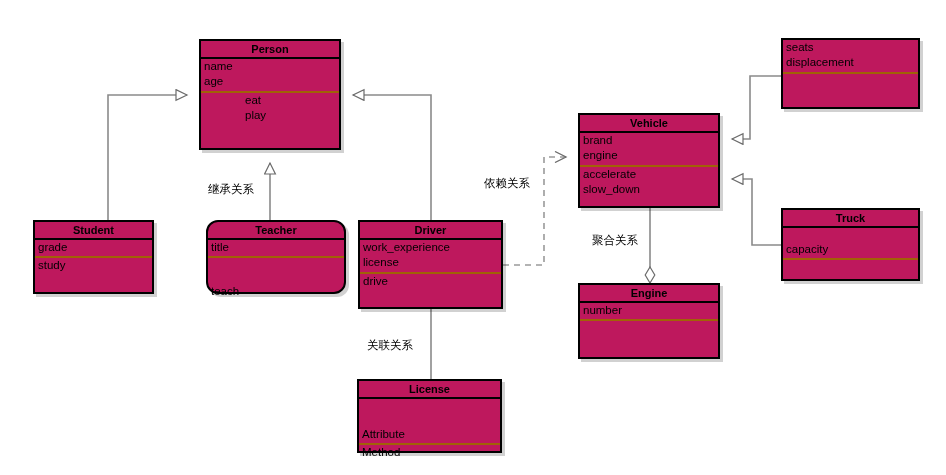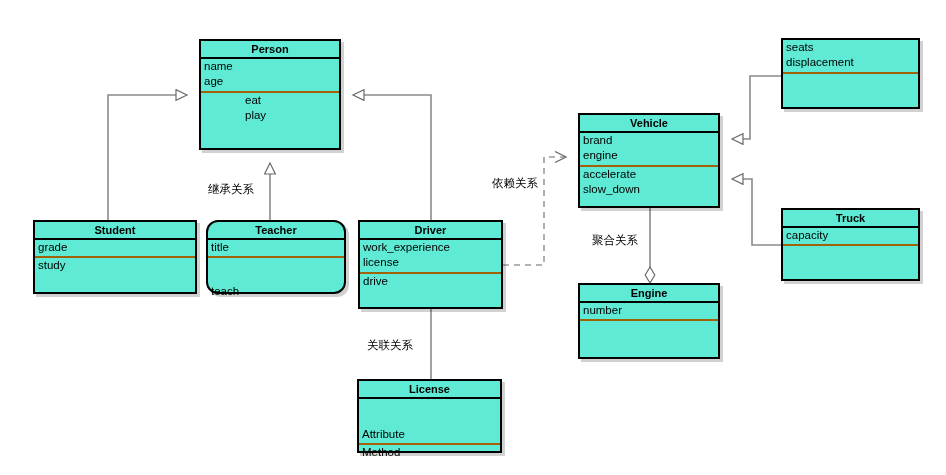--- a/index.html
+++ b/index.html
@@ -18,21 +18,21 @@
   #edge-layer {
     position: absolute;
     left: 0;
     top: 0;
     width: 946px;
     height: 475px;
   }
   .uml-class {
     position: absolute;
     box-sizing: border-box;
-    background: #5eead4;
+    background: #be185d;
     border: 2px solid #000000;
     box-shadow: 3px 3px 0 0 rgba(0,0,0,0.18);
     z-index: 5;
   }
   .cls-title {
     box-sizing: border-box;
     height: 18px;
     line-height: 16px;
     text-align: center;
     font-size: 11px;
@@ -106,21 +106,21 @@
     <div class="cls-section div" style="height: 34px;">
       <div class="cls-row">name</div>
       <div class="cls-row">age</div>
     </div>
     <div class="cls-section" style="height: 57px; padding-left: 44px;">
       <div class="cls-row">eat</div>
       <div class="cls-row">play</div>
     </div>
   </div>
 
-  <div class="uml-class" id="cls-student" style="left: 33px; top: 220px; width: 164px; height: 74px;">
+  <div class="uml-class" id="cls-student" style="left: 33px; top: 220px; width: 121px; height: 74px;">
     <div class="cls-title">Student</div>
     <div class="cls-section div" style="height: 18px;">
       <div class="cls-row">grade</div>
     </div>
     <div class="cls-section" style="height: 36px;">
       <div class="cls-row">study</div>
     </div>
   </div>
 
   <div class="uml-class" id="cls-teacher" style="left: 206px; top: 220px; width: 140px; height: 74px; border-radius: 12px;">
@@ -169,32 +169,32 @@
   <div class="uml-class" id="cls-car" style="left: 781px; top: 38px; width: 139px; height: 71px;">
     <div class="cls-section div" style="height: 34px;">
       <div class="cls-row">seats</div>
       <div class="cls-row">displacement</div>
     </div>
     <div class="cls-section" style="height: 17px;"></div>
   </div>
 
   <div class="uml-class" id="cls-truck" style="left: 781px; top: 208px; width: 139px; height: 73px;">
     <div class="cls-title">Truck</div>
-    <div class="cls-section div" style="height: 18px;">
+    <div class="cls-section div" style="height: 18px; margin-top: 14px;">
       <div class="cls-row">capacity</div>
     </div>
     <div class="cls-section" style="height: 35px;"></div>
   </div>
 
   <div class="uml-class" id="cls-engine" style="left: 578px; top: 283px; width: 142px; height: 76px;">
     <div class="cls-title">Engine</div>
     <div class="cls-section div" style="height: 18px;">
       <div class="cls-row">number</div>
     </div>
     <div class="cls-section" style="height: 38px;"></div>
   </div>
 
   <div class="edge-label" id="lbl-inheritance" style="left: 208px; top: 182px;">继承关系</div>
-  <div class="edge-label" id="lbl-dependency" style="left: 484px; top: 176px; margin-left: 8px;">依赖关系</div>
+  <div class="edge-label" id="lbl-dependency" style="left: 484px; top: 176px;">依赖关系</div>
   <div class="edge-label" id="lbl-association" style="left: 367px; top: 338px;">关联关系</div>
   <div class="edge-label" id="lbl-aggregation" style="left: 592px; top: 233px;">聚合关系</div>
 
 </div>
 
 </body></html>

